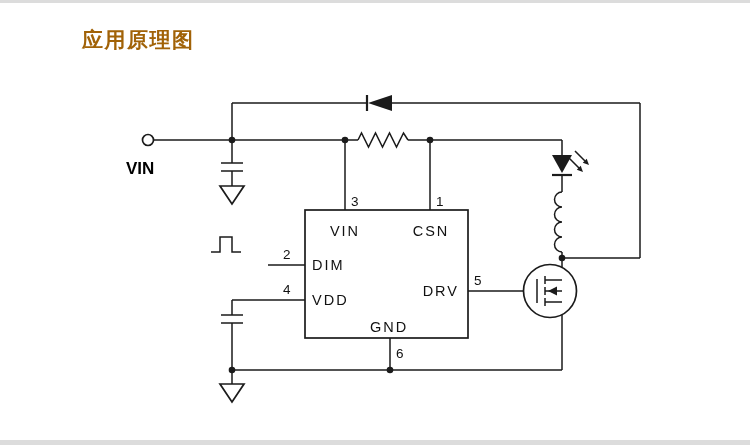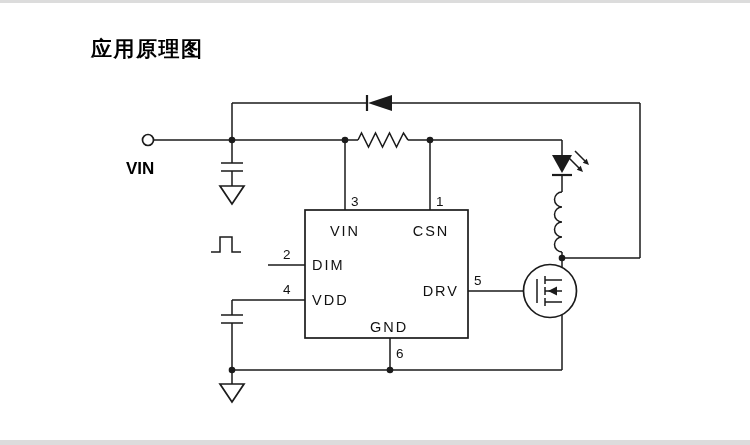--- a/index.html
+++ b/index.html
@@ -7,22 +7,22 @@
     position:relative;
     width:750px;height:445px;
     background:#ffffff;
     overflow:hidden;
     font-family:"Liberation Sans", sans-serif;
   }
   .edge{position:absolute;left:0;width:100%;background:#dcdcdc;}
   .edge.top{top:0;height:3px;}
   .edge.bottom{bottom:0;height:5px;}
   .title{
-    position:absolute;left:74px;top:18px;margin:17px;
-    font-size:21px;font-weight:bold;color:#000000;
+    position:absolute;left:74px;top:18px;margin:8px;
+    font-size:21px;font-weight:bold;color:#a16207;
     letter-spacing:1.5px;
     font-family:"Liberation Serif","Liberation Sans",serif;
   }
   svg{position:absolute;left:0;top:0;}
   .wire{stroke:#1b1b1b;stroke-width:1.5;fill:none;}
   .thick{stroke:#1b1b1b;stroke-width:2.2;fill:none;}
   .outline{stroke:#1b1b1b;stroke-width:1.7;fill:#ffffff;}
   .solid{fill:#1b1b1b;stroke:none;}
   .lbl{font-family:"Liberation Sans",sans-serif;font-size:14.5px;letter-spacing:2px;fill:#111;}
   .pin{font-family:"Liberation Sans",sans-serif;font-size:13.5px;letter-spacing:0;fill:#111;}

